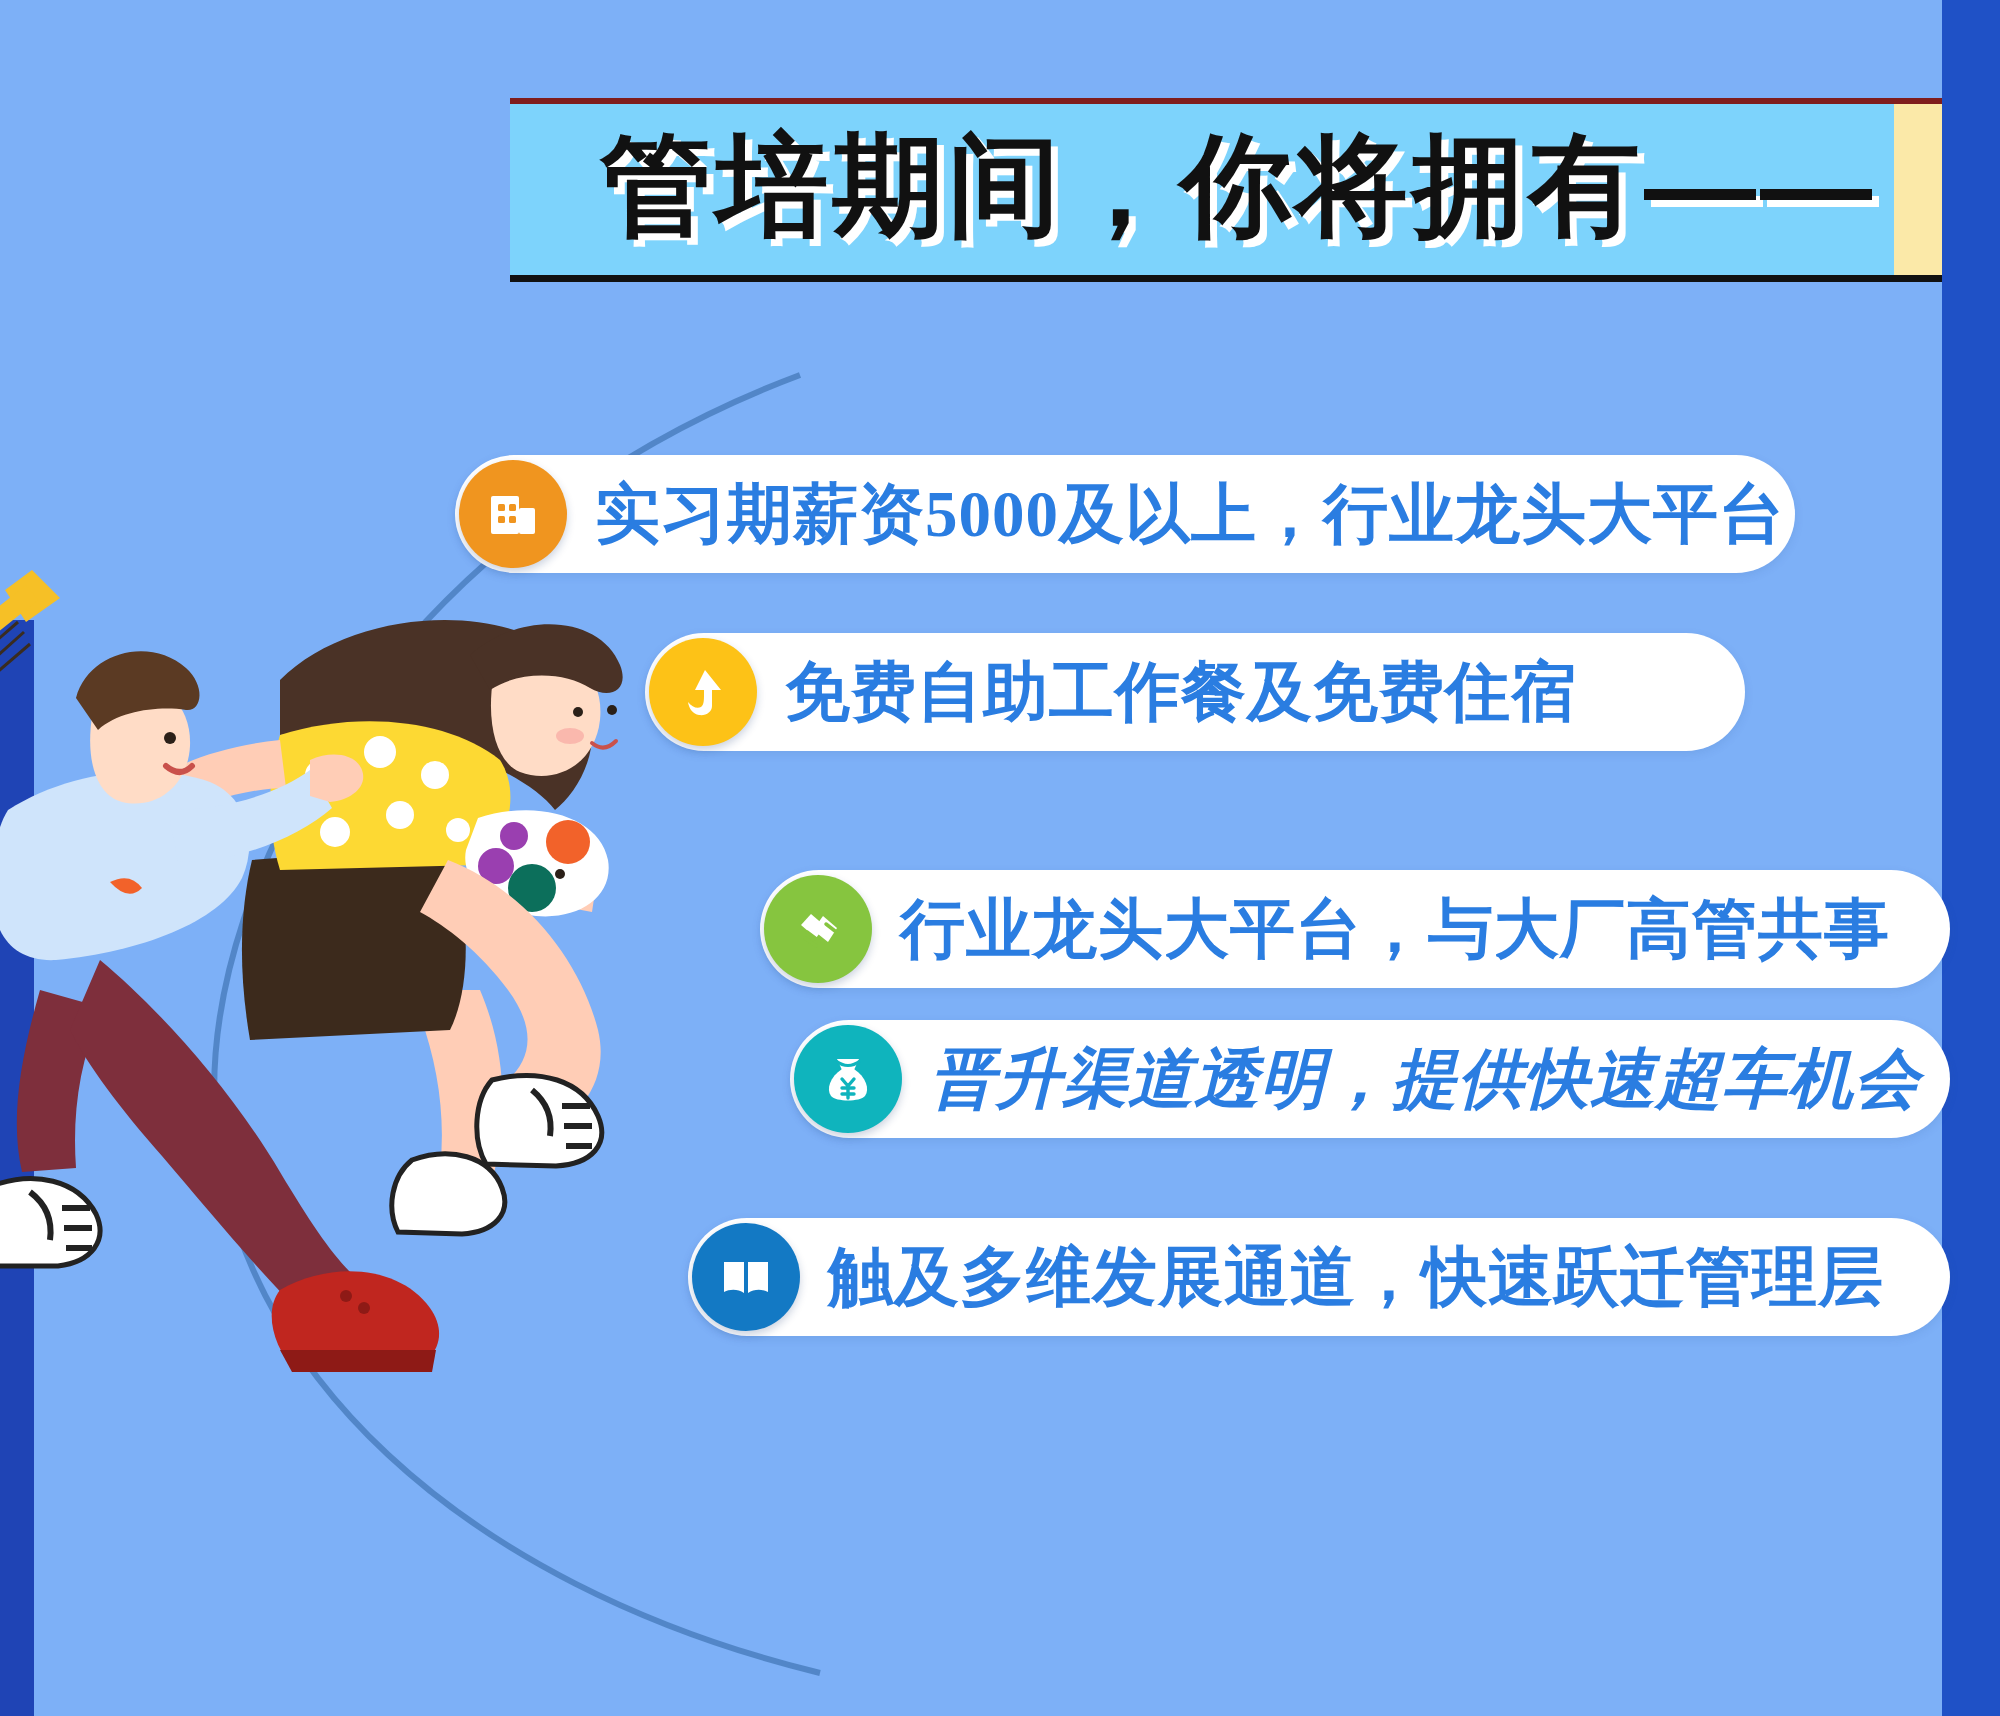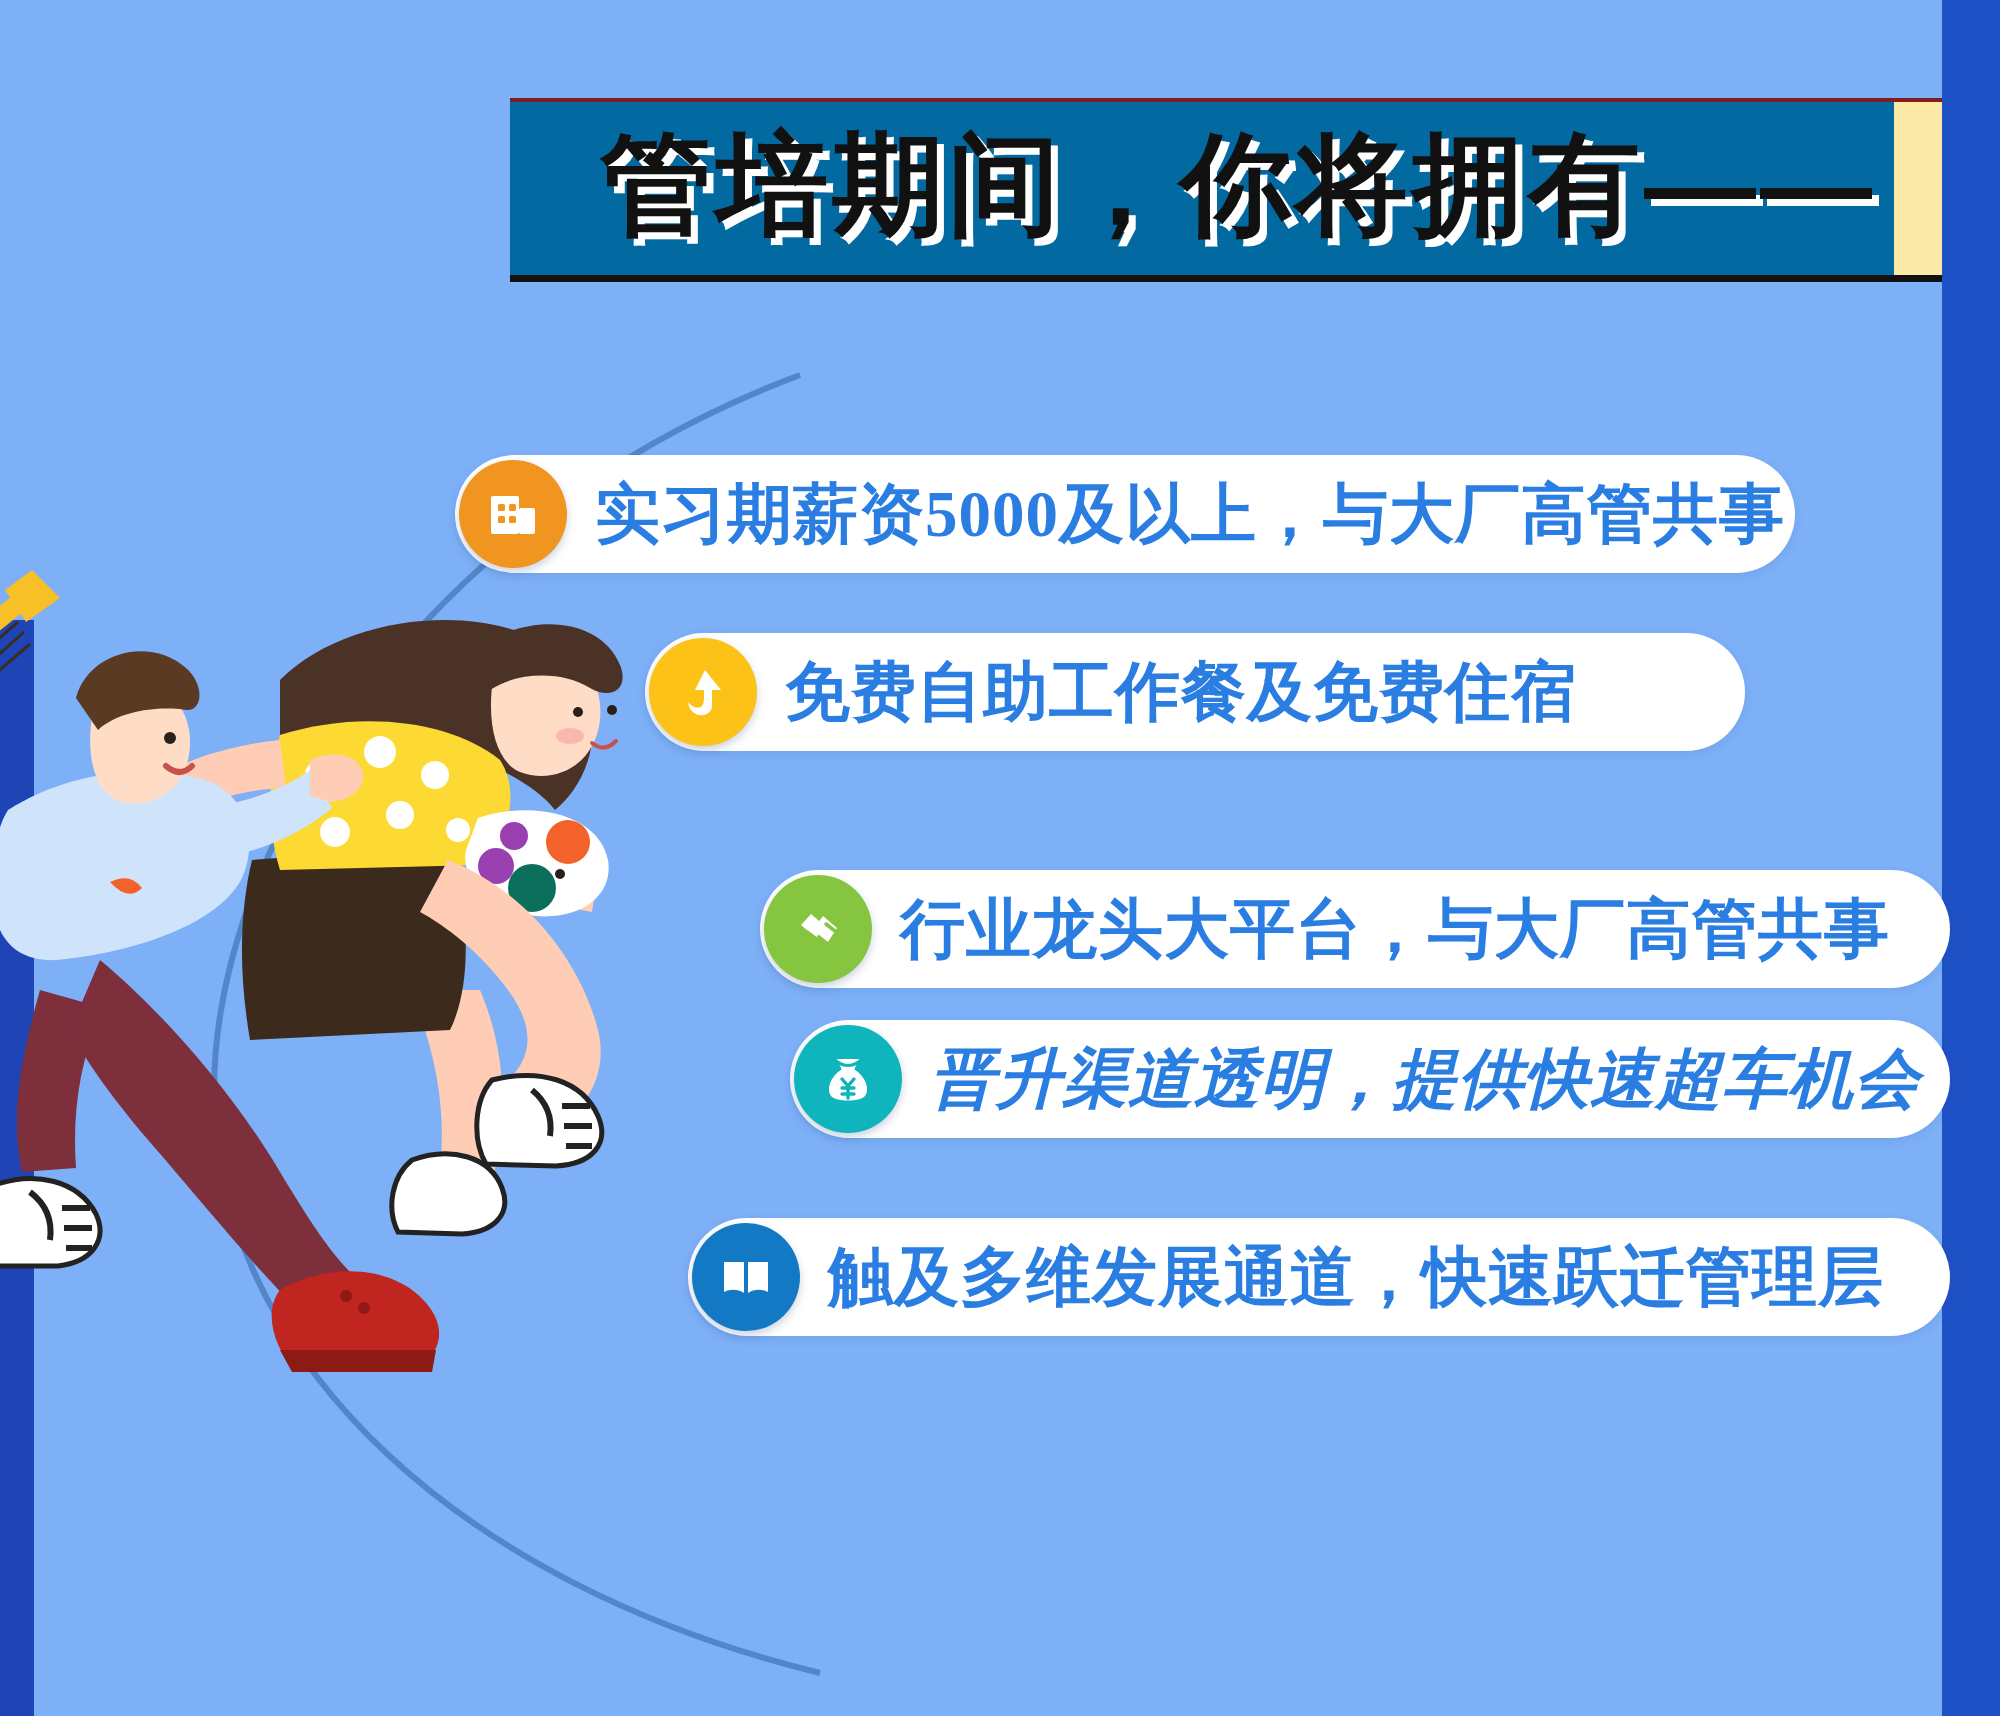--- a/index.html
+++ b/index.html
@@ -42,22 +42,22 @@
     background: #1f51c6;
   }
 
   
   .title-banner {
     position: absolute;
     left: 510px;
     top: 98px;
     width: 1432px;
     height: 184px;
-    background: #0369a1;
-    border-top: 4px solid #7f1d1d;
+    background: #7dd3fc;
+    border-top: 6px solid #7f1d1d;
     border-bottom: 7px solid #111111;
     box-sizing: border-box;
     display: flex;
     align-items: center;
     justify-content: center;
   }
   .title-banner-tail {
     position: absolute;
     right: 0;
     top: 0;
@@ -284,21 +284,21 @@
       <div class="icon-badge" style="background:#f0951f">
         <svg width="56" height="56" viewBox="0 0 56 56">
           <rect x="6" y="10" width="28" height="38" rx="2" fill="#ffffff"></rect>
           <rect x="34" y="22" width="16" height="26" rx="2" fill="#ffffff"></rect>
           <rect x="13" y="18" width="7" height="7" rx="1.5" fill="#f0951f"></rect>
           <rect x="24" y="18" width="7" height="7" rx="1.5" fill="#f0951f"></rect>
           <rect x="13" y="30" width="7" height="7" rx="1.5" fill="#f0951f"></rect>
           <rect x="24" y="30" width="7" height="7" rx="1.5" fill="#f0951f"></rect>
         </svg>
       </div>
-      <div class="row-text">实习期薪资5000及以上，与大厂高管共事</div>
+      <div class="row-text">实习期薪资5000及以上，行业龙头大平台</div>
     </div>
 
     <div class="row" id="row-2">
       <div class="pill"></div>
       <div class="icon-badge" style="background:#fdc217">
         <svg width="56" height="56" viewBox="0 0 56 56">
           <path d="M30 6 L46 26 L37 26 L37 42 C37 48 31 52 24 51 C18 50 14 45 13 38 C17 43 22 45 26 43 C29 41 29 36 29 30 L29 26 L20 26 Z" fill="#ffffff"></path>
         </svg>
       </div>
       <div class="row-text">免费自助工作餐及免费住宿</div>

